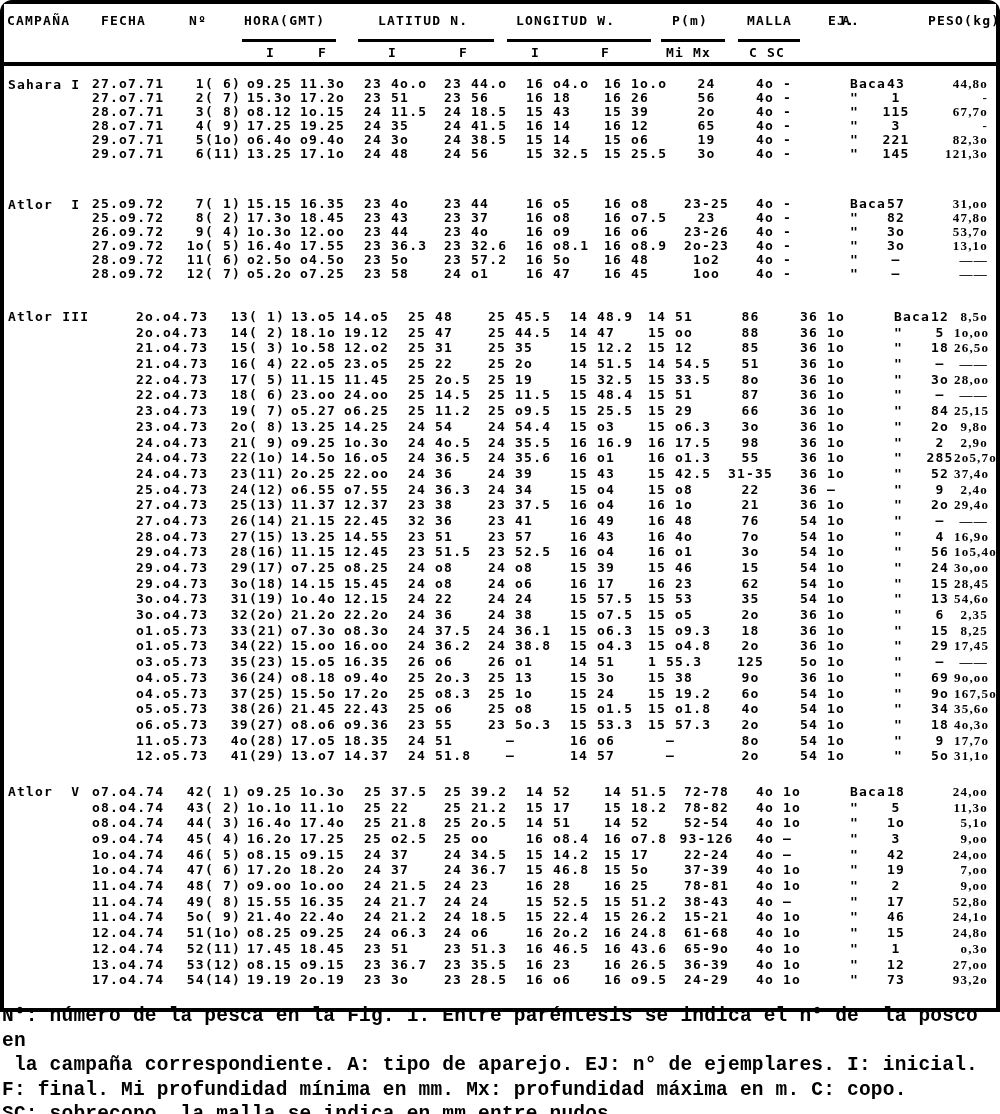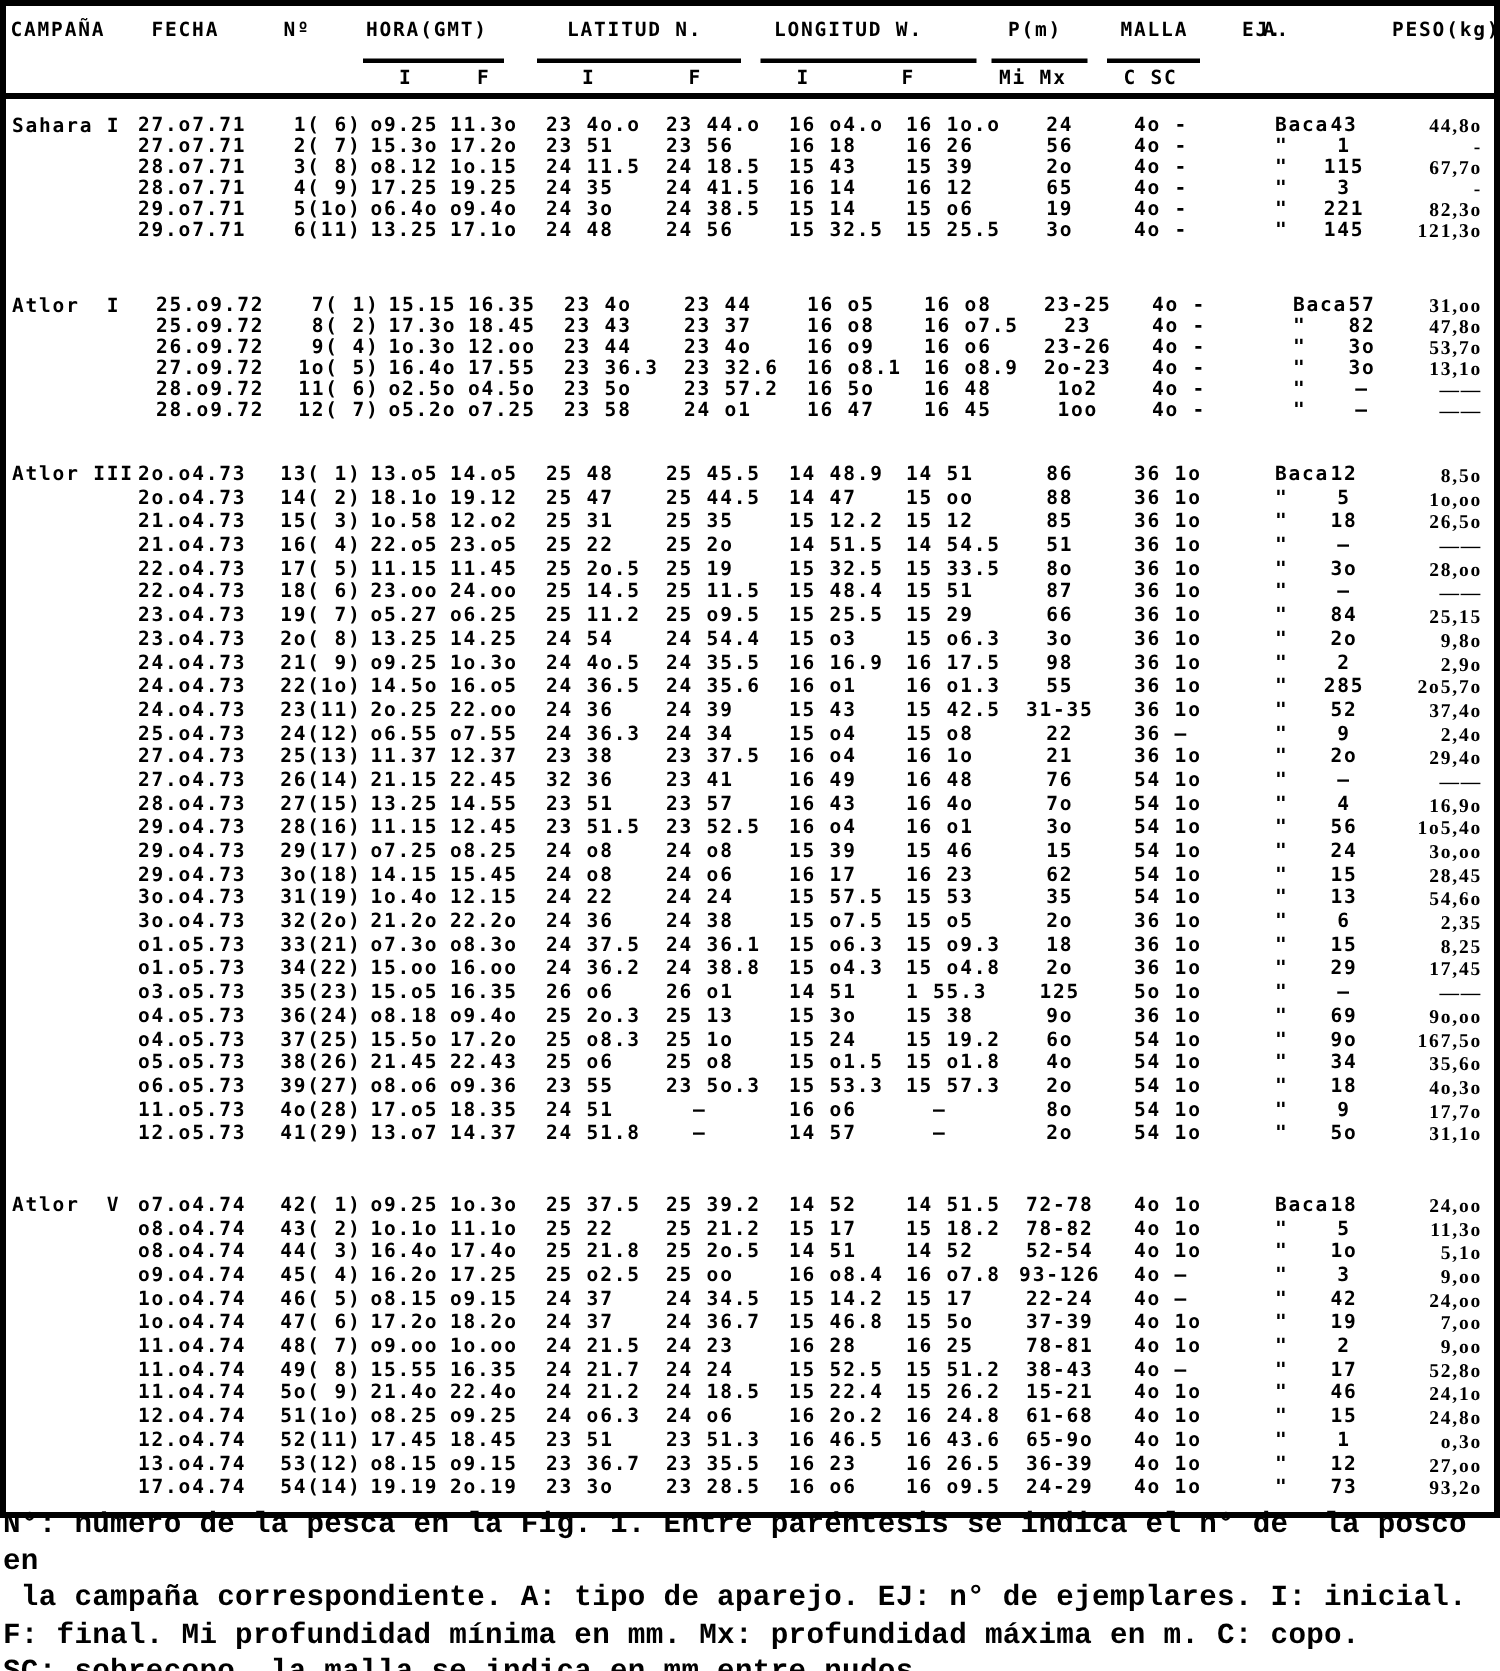--- a/index.html
+++ b/index.html
@@ -1,39 +1,39 @@
 <!DOCTYPE html>
 <html><head>
 <meta charset="utf-8">
 <style>
   html,body{margin:0;padding:0;background:#fff;}
   #page{position:relative;width:1000px;height:1114px;background:#fff;color:#000;
-        font-family:"DejaVu Sans Mono", monospace;font-weight:700;overflow:hidden;}
+        font-family:"DejaVu Sans Mono", monospace;font-weight:700;overflow:hidden;border-radius:12px;}
 
   
   #table-frame{position:absolute;left:0;top:0;width:992px;height:1004px;
                border:4px solid #000;}
 
   
   #thead{position:relative;height:58px;border-bottom:4px solid #000;
          font-size:13px;letter-spacing:1.2px;}
   .hlbl{position:absolute;top:9px;white-space:pre;}
   .sublbl{position:absolute;top:41px;white-space:pre;}
   .overline{position:absolute;top:35px;height:3px;background:#000;}
 
   
   #tbody{position:relative;padding-top:11px;font-size:13px;letter-spacing:1.2px;}
   .group{position:relative;}
   .group.tight .row{height:14px;line-height:14px;}
   .group .row{height:15.7px;line-height:15.7px;display:grid;
       grid-template-columns:88px 82px 67px 56px 59px 85px 82px 78px 61px 89px 95px 36px 28px 1fr;}
   .group-label{position:absolute;left:4px;top:0;white-space:pre;}
   .g0{margin-bottom:36px;}
-  .g1{margin-bottom:28px;padding-left:12px;}
-  .g2{margin-bottom:32px;}
+  .g1{margin-bottom:28px;}
+  .g2{margin-bottom:20px;padding-left:44px;}
   .row span{white-space:pre;overflow:visible;}
   .c-no{text-align:right;}
   .c-hi{padding-left:6px;}
   .c-hf{padding-left:3px;}
   .c-lati{padding-left:8px;}
   .c-latf{padding-left:3px;}
   .c-loni{padding-left:3px;}
   .c-lonf{padding-left:3px;}
   .c-p{text-align:center;}
   .c-malla{padding-left:5px;}

